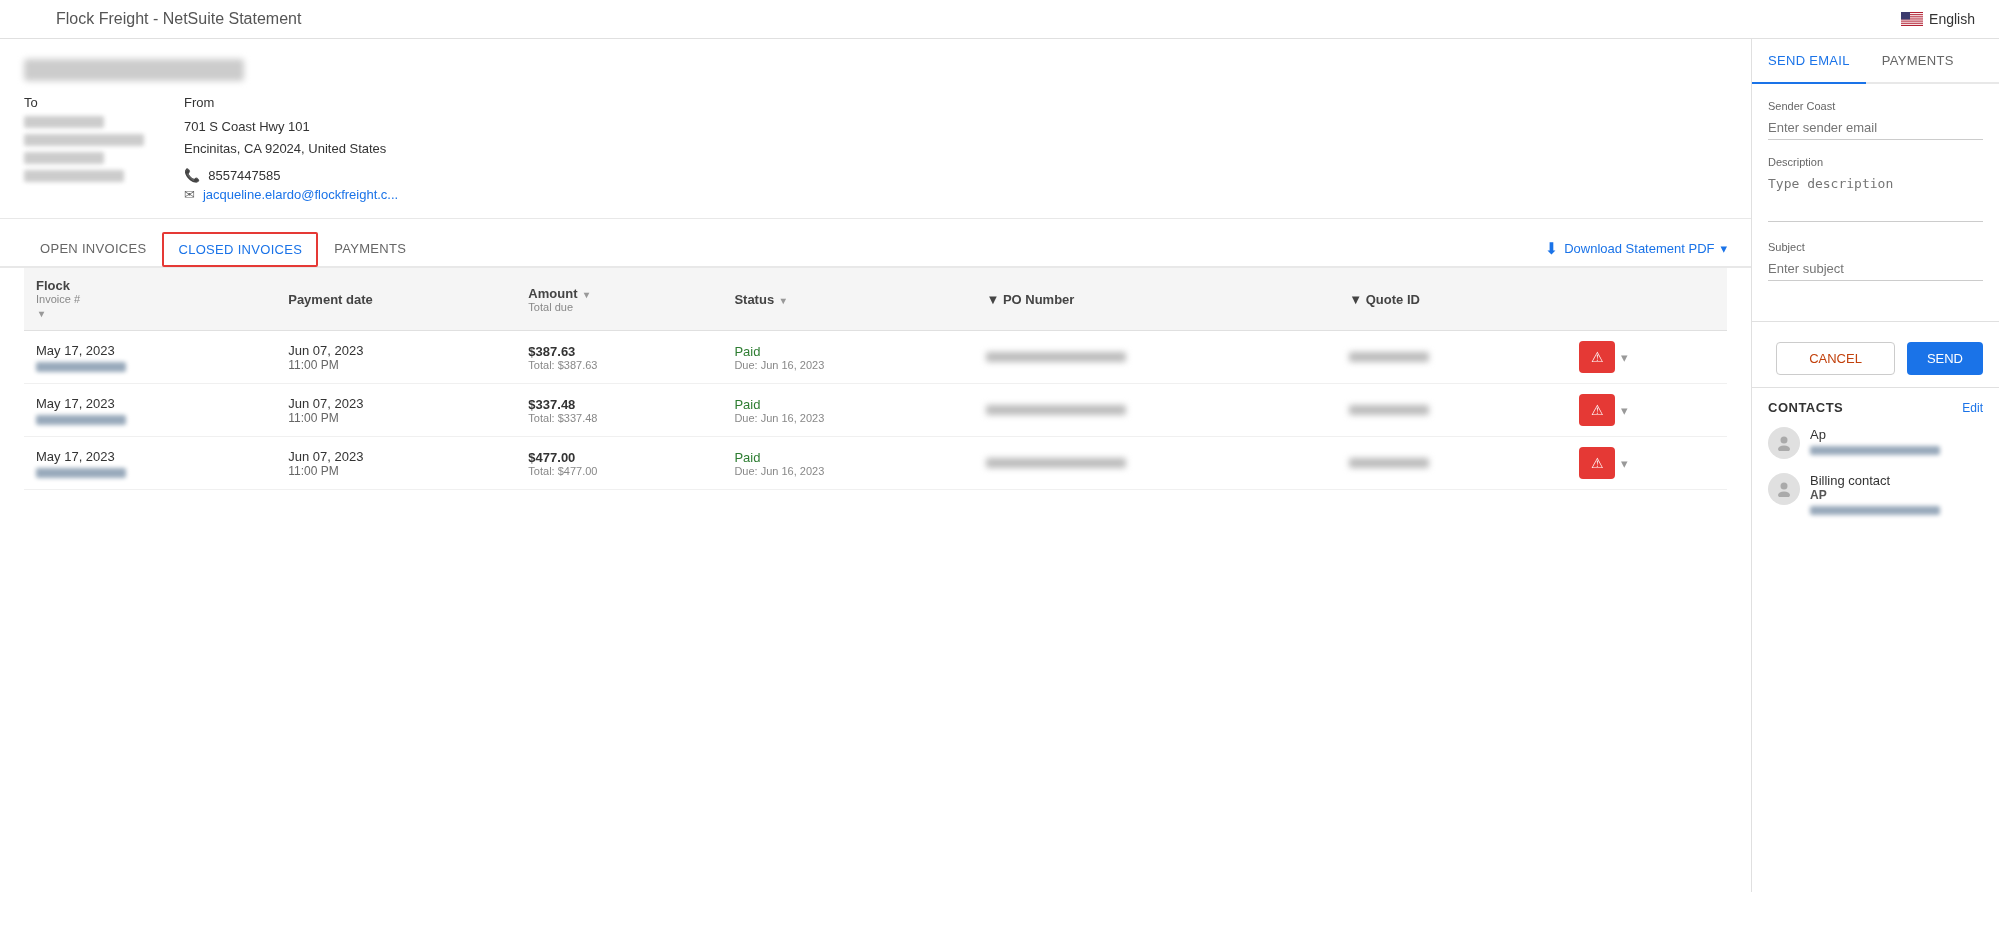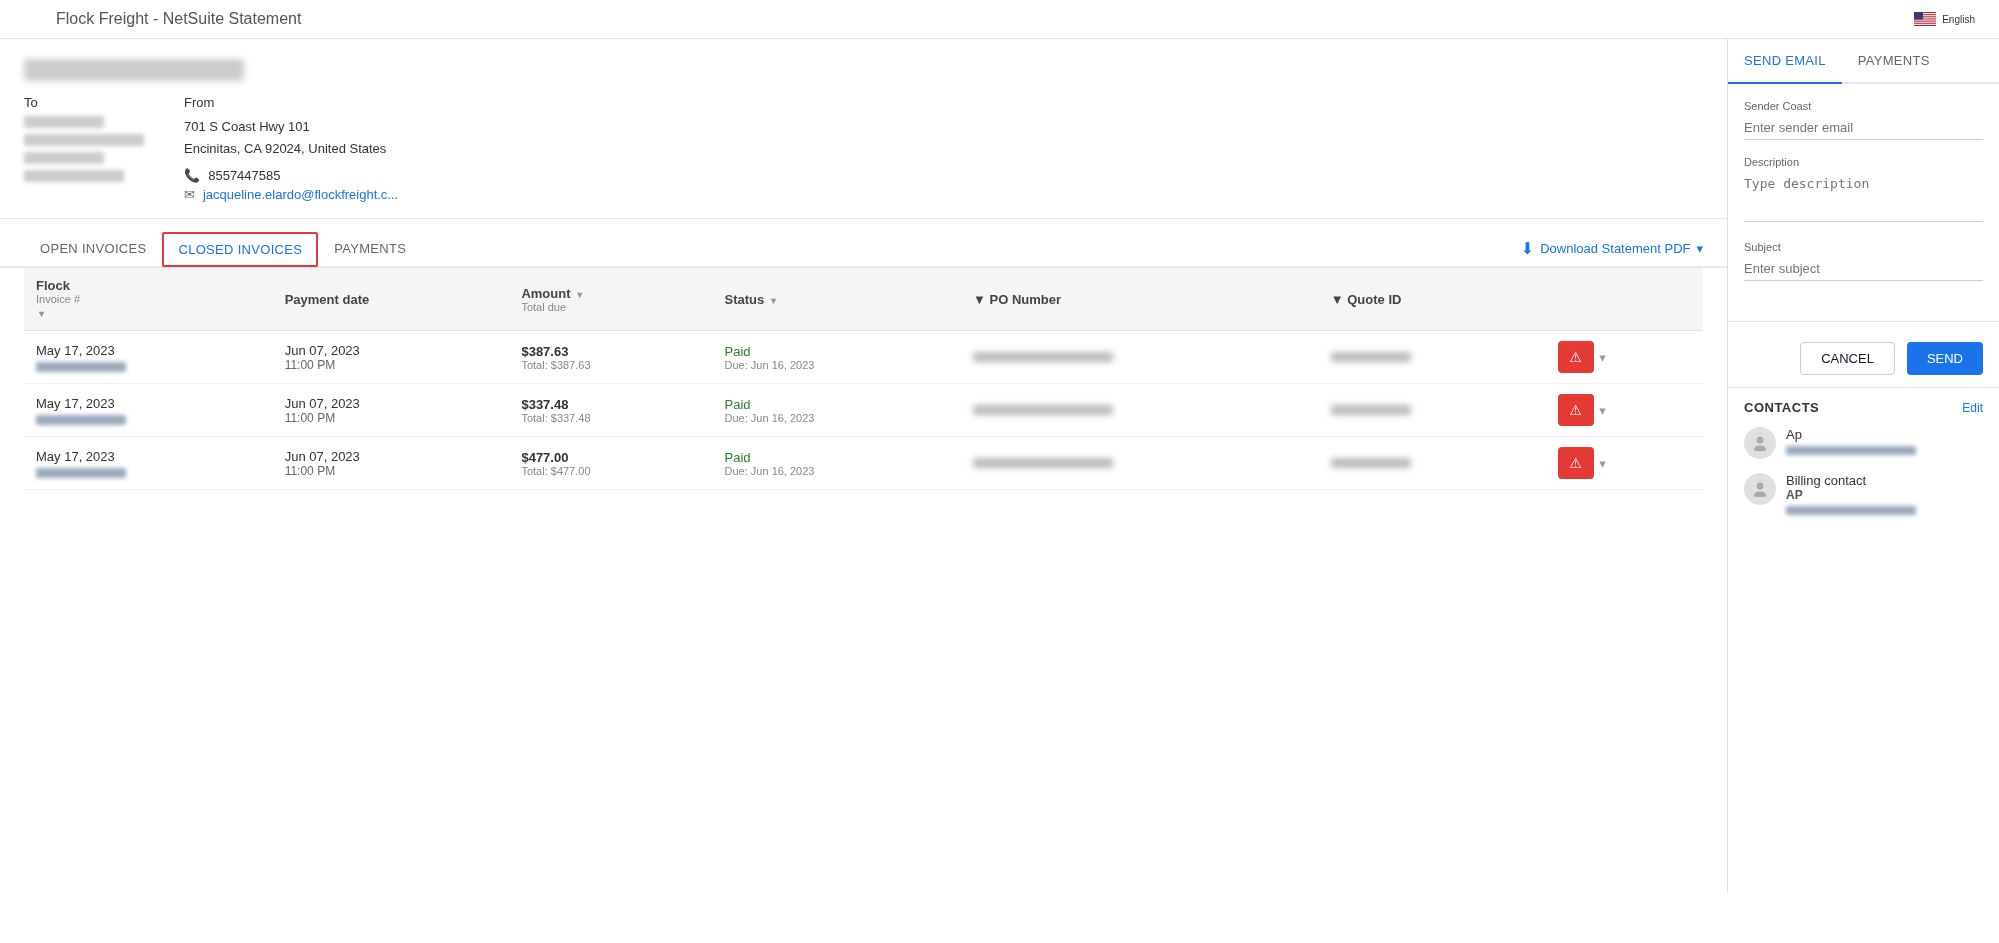--- a/index.html
+++ b/index.html
@@ -24,21 +24,21 @@
     .header-title {
       margin-left: 32px;
       font-size: 16px;
       color: #555;
     }
     .header-lang {
       margin-left: auto;
       display: flex;
       align-items: center;
       gap: 6px;
-      font-size: 10px;
+      font-size: 14px;
       color: #333;
     }
 
     
     .main-layout {
       display: flex;
       height: calc(100vh - 90px);
     }
 
     
@@ -230,21 +230,21 @@
     .warning-dropdown {
       display: inline-flex;
       align-items: center;
       margin-left: 2px;
       cursor: pointer;
       color: #999;
     }
 
     
     .right-panel {
-      width: 272px;
+      width: 248px;
       border-left: 1px solid #e0e0e0;
       padding: 0;
       overflow-y: auto;
       flex-shrink: 0;
     }
     .panel-tabs {
       display: flex;
       border-bottom: 2px solid #e8e8e8;
     }
     .panel-tab {
@@ -303,22 +303,22 @@
     }
     .panel-actions {
       display: flex;
       justify-content: flex-end;
       gap: 12px;
       padding: 12px 16px;
     }
     .btn-cancel {
       border: 1px solid #ccc;
       background: #fff;
-      color: #0f172a;
-      padding: 8px 20px;
+      color: #c2410c;
+      padding: 8px 32px;
       border-radius: 4px;
       cursor: pointer;
       font-size: 13px;
       font-weight: 500;
     }
     .btn-send {
       background: #1a73e8;
       color: #fff;
       border: none;
       padding: 8px 20px;

